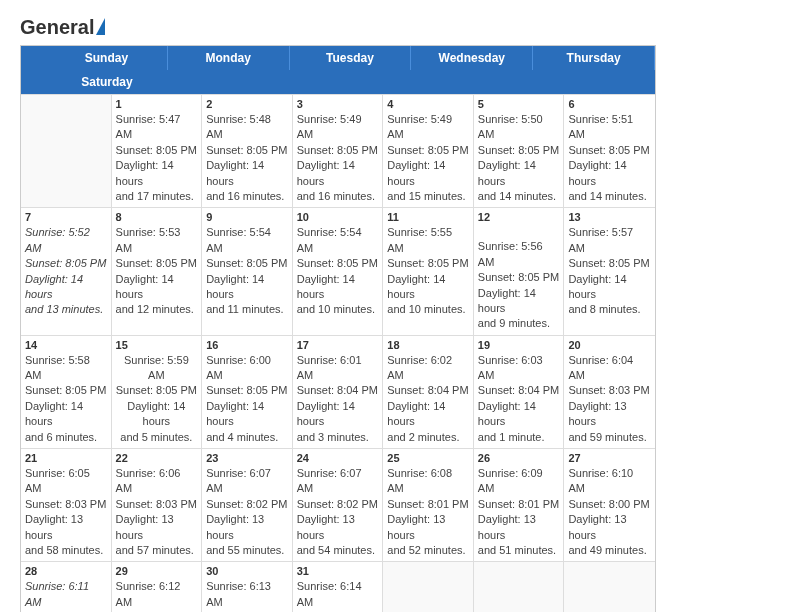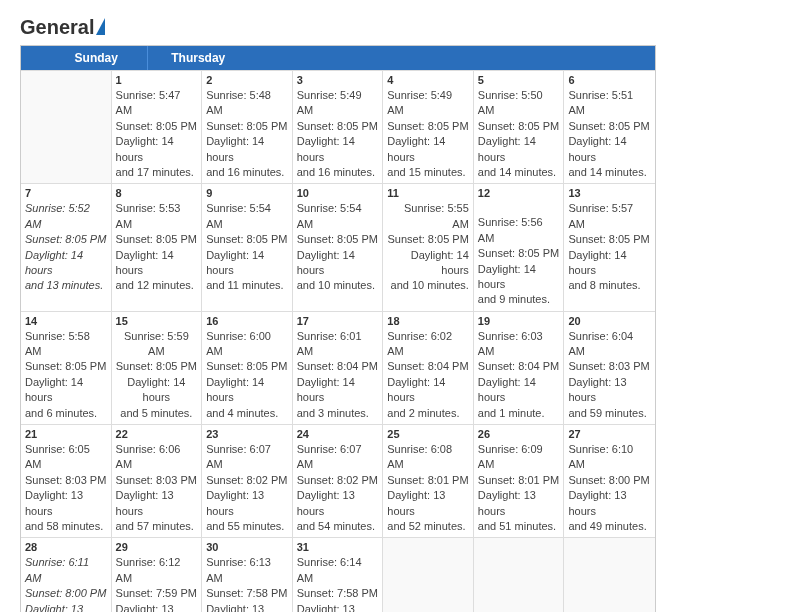--- a/index.html
+++ b/index.html
@@ -42,21 +42,21 @@
       margin-top: 2px;
     }
     .calendar {
       flex: 1;
       display: flex;
       flex-direction: column;
       border: 1px solid #ccc;
     }
     .cal-header {
       display: grid;
-      grid-template-columns: repeat(6, 1fr);
+      grid-template-columns: repeat(5, 1fr);
       background: #2a6ebb;
       padding-left: 25px;
     }
     .cal-header-cell {
       color: #fff;
       font-weight: bold;
       font-size: 12px;
       padding: 5px 4px;
       text-align: center;
       border-right: 1px solid #4a8edb;
@@ -114,21 +114,25 @@
     </div>
     <div class="title-block">
       <div class="month-year"></div>
       <div class="location"></div>
     </div>
   </div>
 
   <div class="calendar">
     <div class="cal-header">
     <div class="cal-header-cell">Sunday</div>
+        <div class="cal-header-cell">Monday</div>
+        <div class="cal-header-cell">Tuesday</div>
+        <div class="cal-header-cell">Wednesday</div>
         <div class="cal-header-cell">Thursday</div>
+        <div class="cal-header-cell">Saturday</div>
       </div>
     <div class="cal-body">
     <div class="cal-row">
           <div class="cal-cell empty"></div>
           <div class="cal-cell">
             <div class="day-number">1</div>
             <div class="cell-info" style="white-space: pre-line;">Sunrise: 5:47 AM
 Sunset: 8:05 PM
 Daylight: 14 hours
 and 17 minutes.</div>
@@ -193,21 +197,21 @@
           </div>
           <div class="cal-cell">
             <div class="day-number">10</div>
             <div class="cell-info" style="white-space: pre-line;">Sunrise: 5:54 AM
 Sunset: 8:05 PM
 Daylight: 14 hours
 and 10 minutes.</div>
           </div>
           <div class="cal-cell">
             <div class="day-number">11</div>
-            <div class="cell-info" style="white-space: pre-line; text-align: right;">Sunrise: 5:55 AM
+            <div class="cell-info" style="white-space: pre-line;">Sunrise: 5:55 AM
 Sunset: 8:05 PM
 Daylight: 14 hours
 and 10 minutes.</div>
           </div>
           <div class="cal-cell">
             <div class="day-number">12</div>
             <div class="cell-info" style="white-space: pre-line; margin-top: 16px;">Sunrise: 5:56 AM
 Sunset: 8:05 PM
 Daylight: 14 hours
 and 9 minutes.</div>

